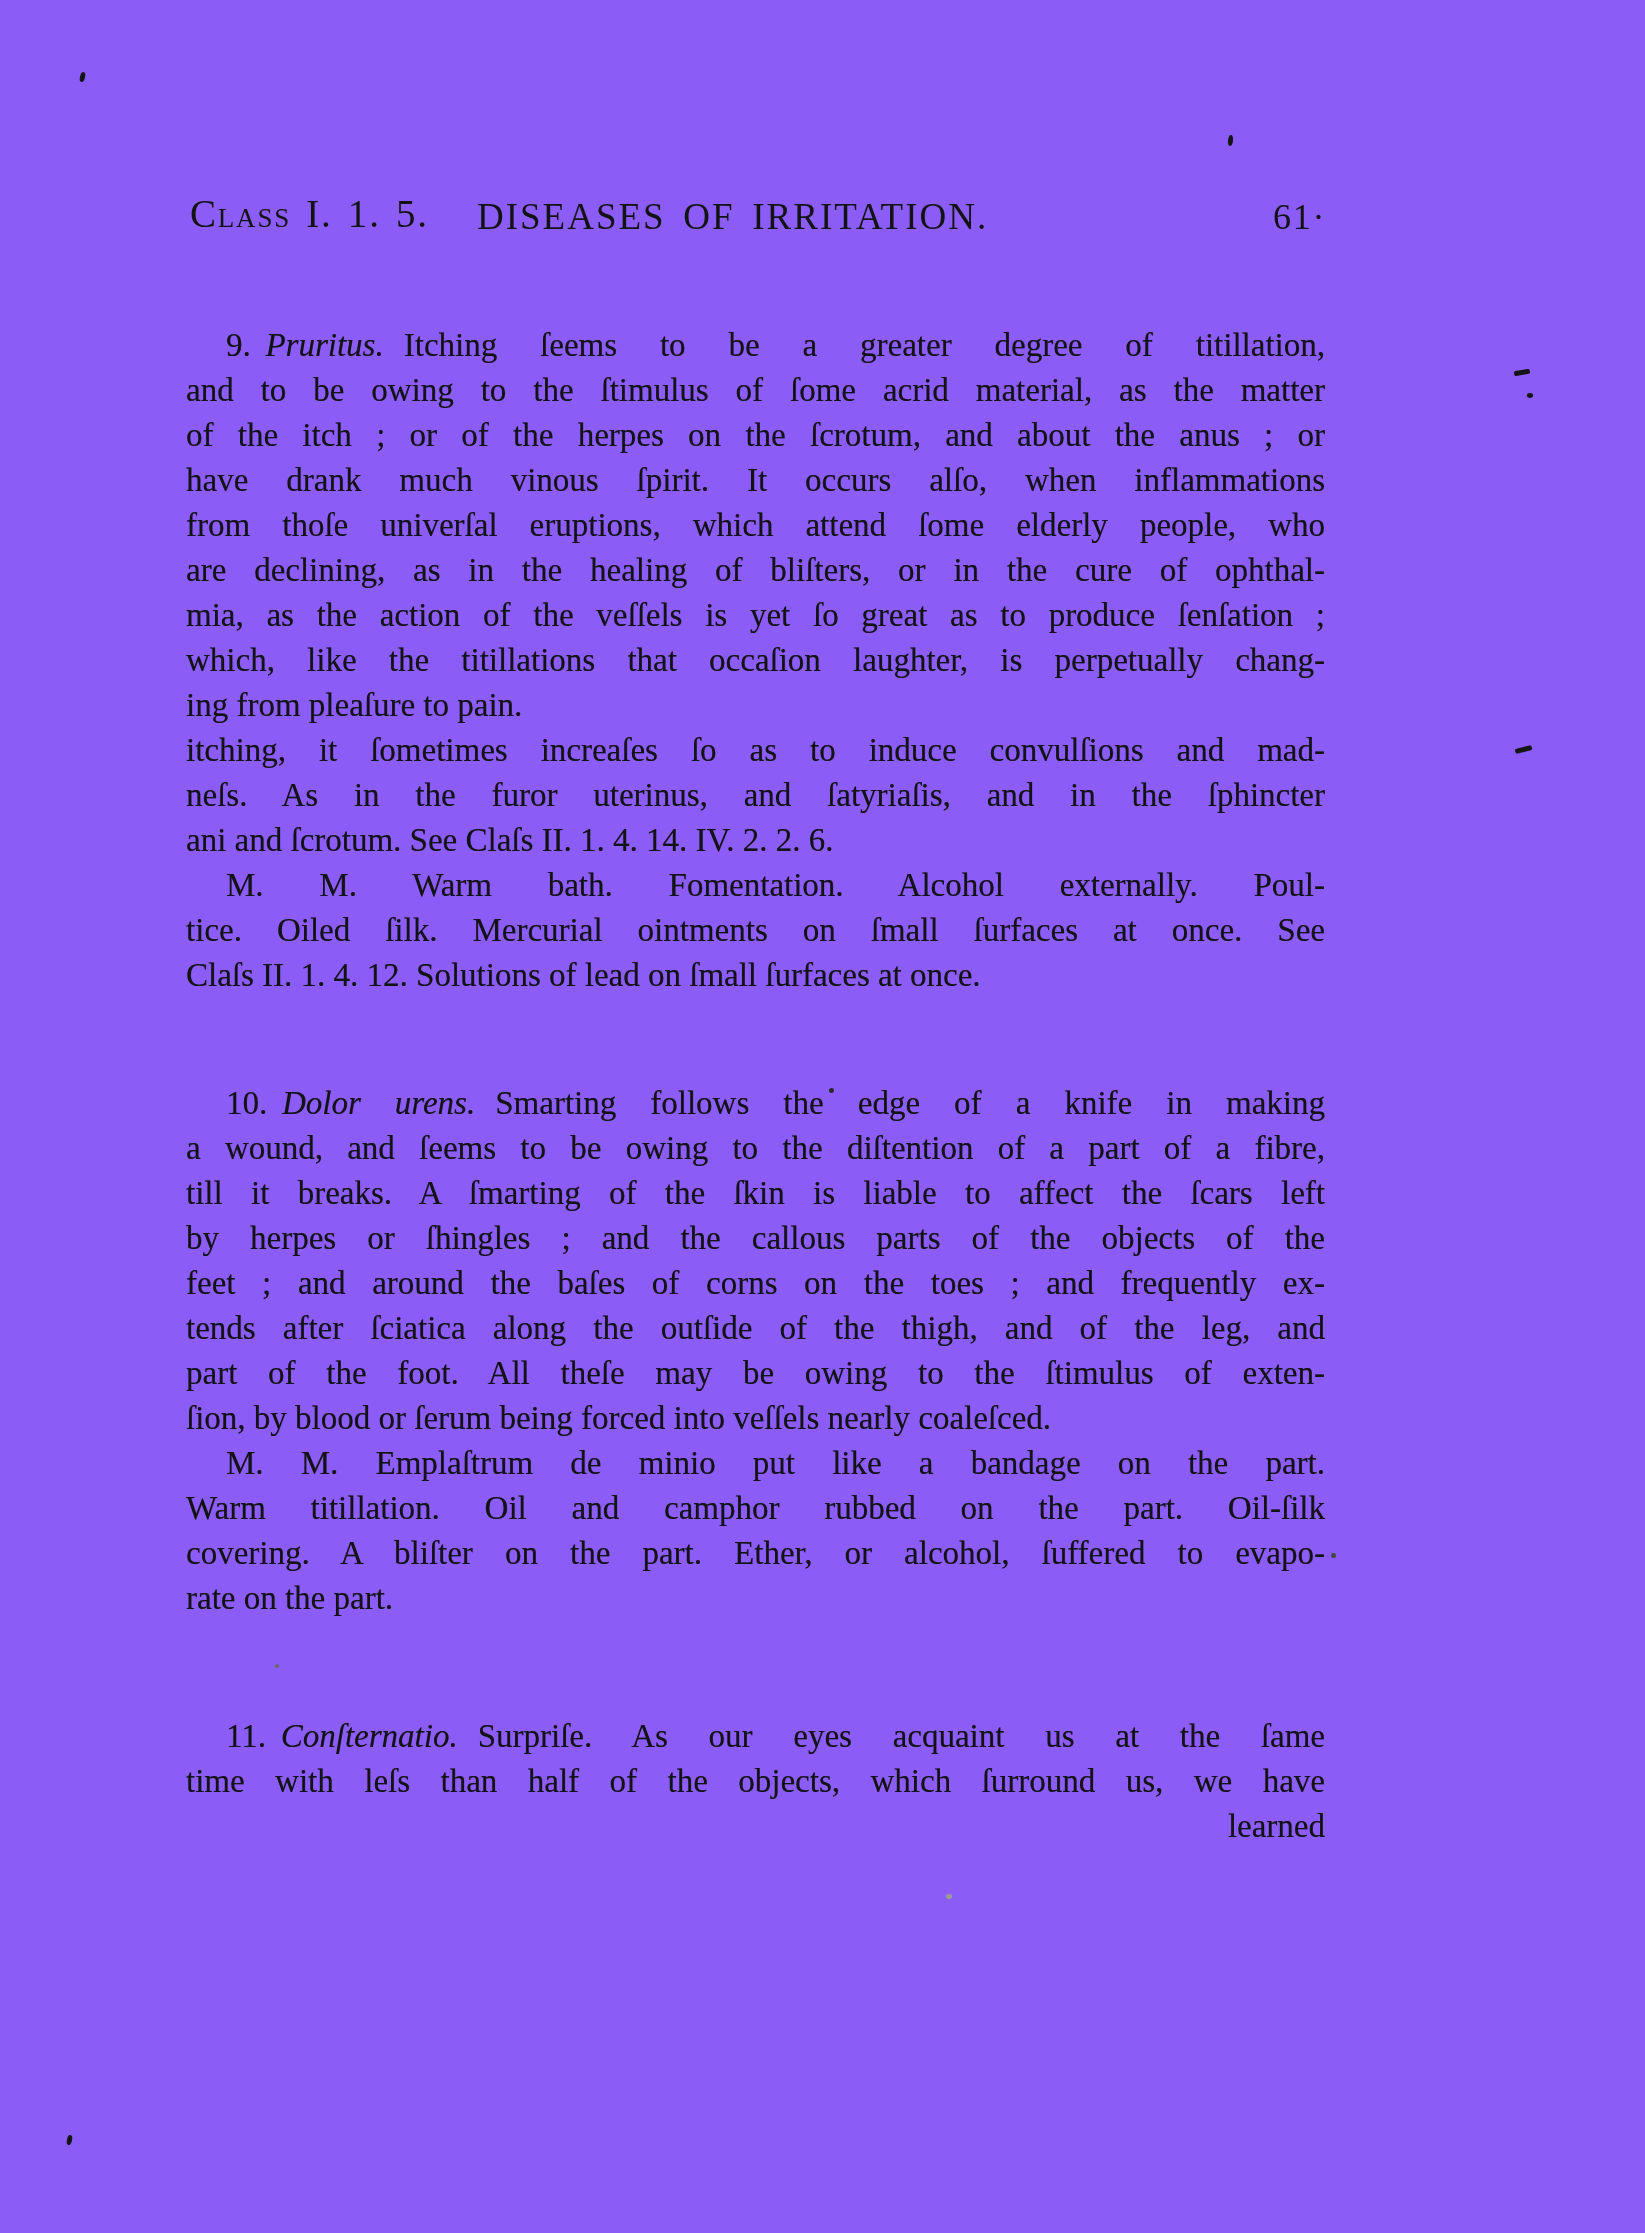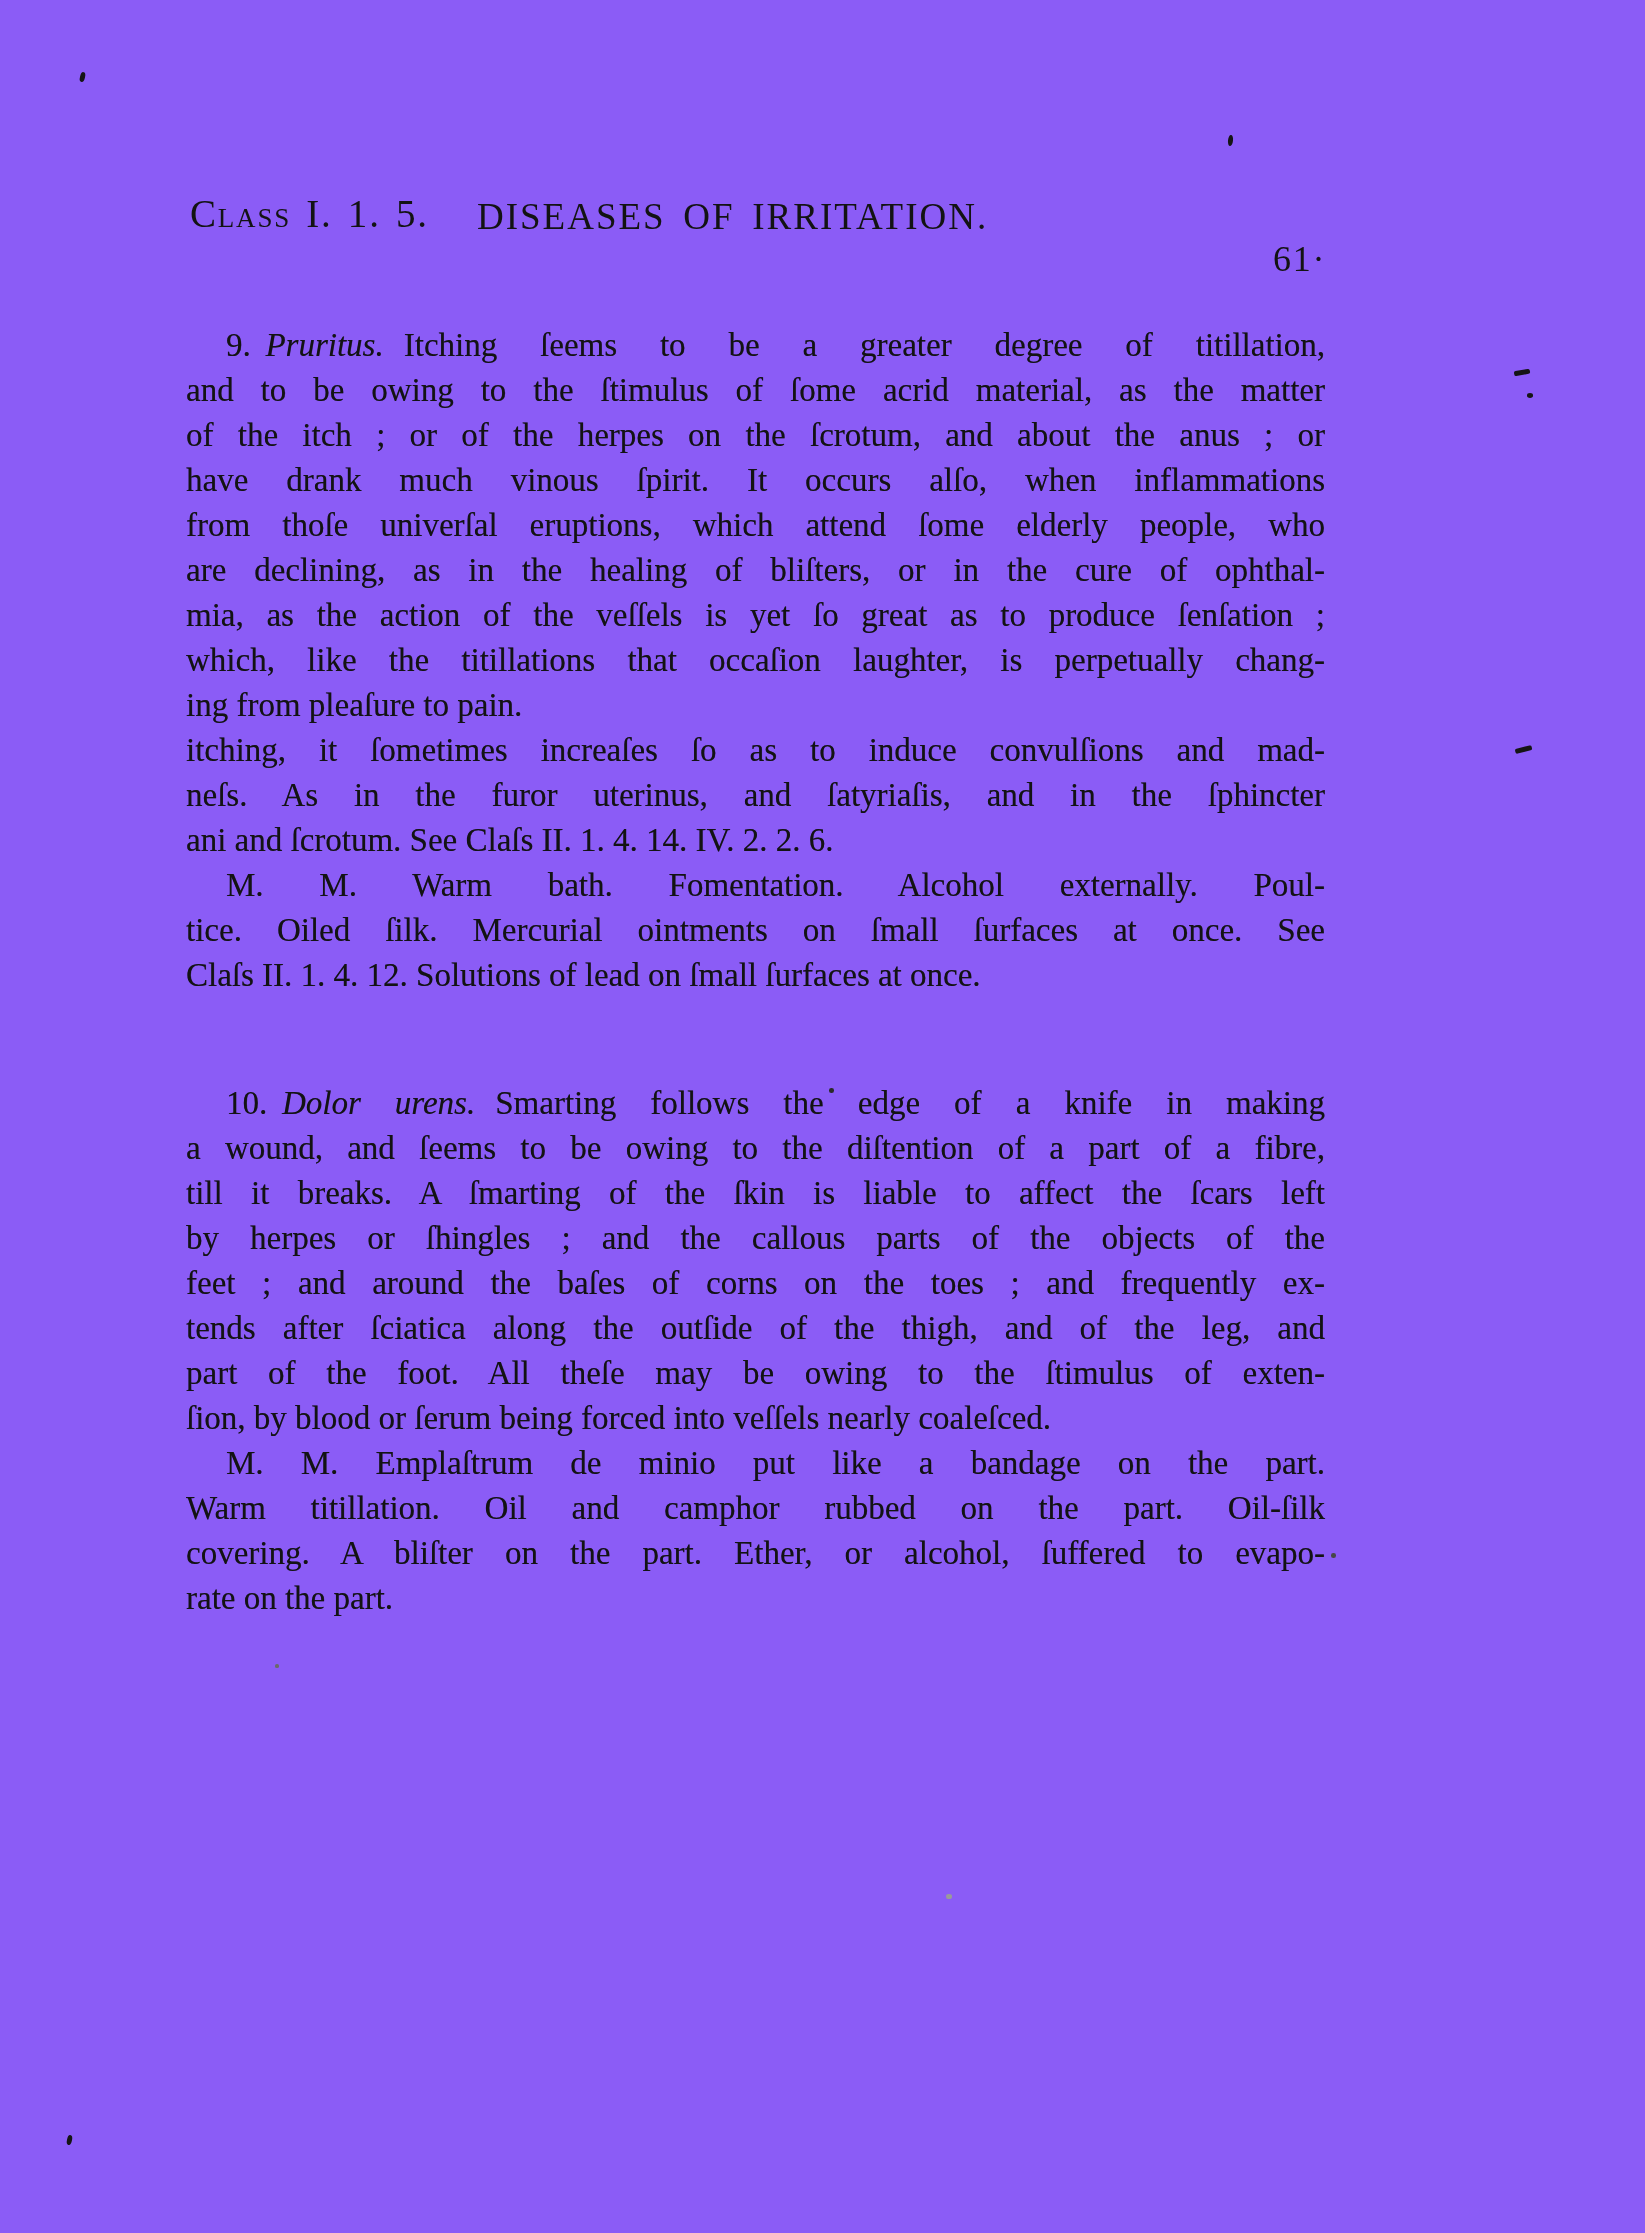--- a/index.html
+++ b/index.html
@@ -24,21 +24,20 @@
   }
   .head-title {
     position: absolute; left: 477px; top: 195px;
     font-size: 37px; letter-spacing: 2px; word-spacing: 6.4px;
     white-space: nowrap;
   }
   .head-page {
     position: absolute; left: 1273px; top: 196px;
     font-size: 36px; letter-spacing: 1.8px;
     white-space: nowrap;
-    margin-top: 42px;
   }
 
   
   .text-block {
     position: absolute; left: 186px; top: 275px; width: 1139px;
     font-size: 33px;
     text-shadow: 0.2px 0.2px 0 rgba(0,0,0,0.45);
     margin-top: 48px;
   }
   .line {
@@ -121,20 +120,27 @@
       <div class="line">ſion, by blood or ſerum being forced into veſſels nearly coaleſced.</div>
     </section>
 
     <section>
       <div class="line just indent">M. M. Emplaſtrum de minio put like a bandage on the part.</div>
       <div class="line just">Warm titillation. Oil and camphor rubbed on the part. Oil-ſilk</div>
       <div class="line just">covering. A bliſter on the part. Ether, or alcohol, ſuffered to evapo-</div>
       <div class="line">rate on the part.</div>
     </section>
 
+    <section class="gap-before-11">
+      <div class="line just indent">
+        <span class="sec-num">11.</span><span class="sec-term">Conſternatio.</span><span>Surpriſe. As our eyes acquaint us at the ſame</span>
+      </div>
+      <div class="line just">time with leſs than half of the objects, which ſurround us, we have</div>
+      <div class="line catchword-line">learned</div>
+    </section>
 
   </main>
 
   <div class="speck s1"></div>
   <div class="speck s2"></div>
   <div class="speck tick s3"></div>
   <div class="speck s4"></div>
   <div class="speck tick s5"></div>
   <div class="speck s6"></div>
   <div class="speck s7"></div>

